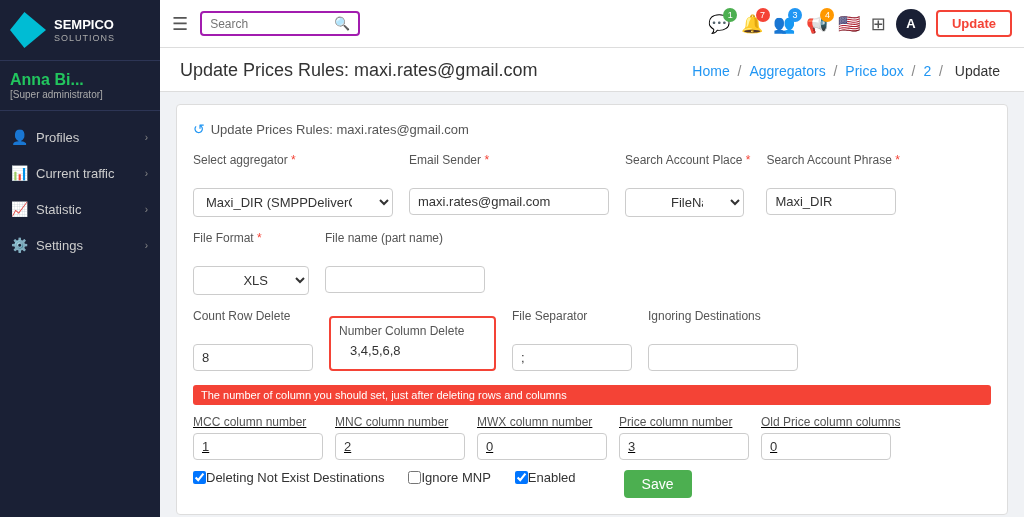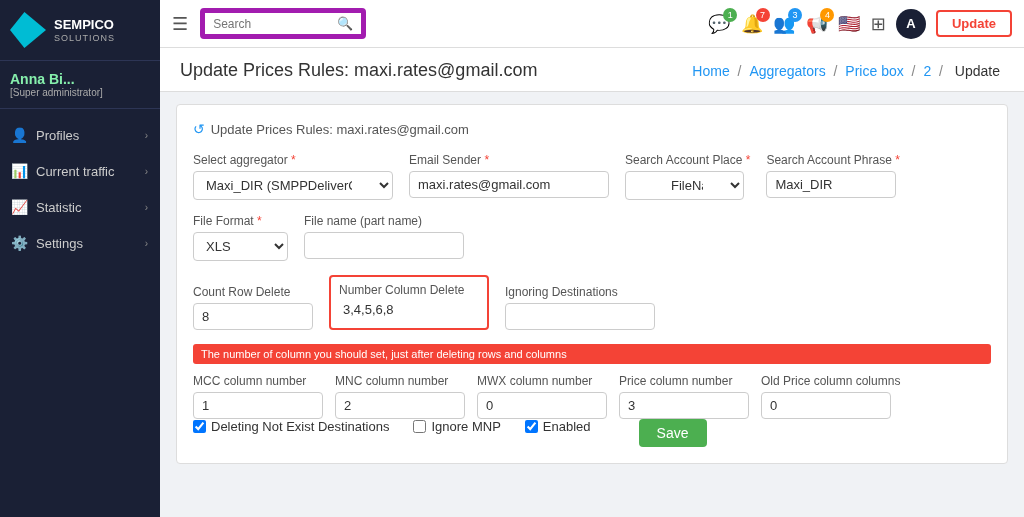--- a/index.html
+++ b/index.html
@@ -27,21 +27,21 @@
       clip-path: polygon(0 50%, 40% 0, 100% 50%, 40% 100%);
       margin-right: 8px;
       flex-shrink: 0;
     }
     .logo-text { font-size: 13px; font-weight: bold; color: #fff; line-height: 1.2; }
     .logo-sub { font-size: 9px; color: #aaa; letter-spacing: 1px; }
     .user-section {
       padding: 10px;
       border-bottom: 1px solid #2d3555;
     }
-    .user-name { font-size: 14px; font-weight: bold; color: #86efac; }
+    .user-name { font-size: 16px; font-weight: bold; color: #22c55e; }
     .user-role { font-size: 10px; color: #aaa; }
     .sidebar-nav { flex: 1; padding-top: 8px; }
     .nav-item {
       display: flex;
       align-items: center;
       justify-content: space-between;
       padding: 10px 12px;
       color: #ccc;
       cursor: pointer;
       font-size: 13px;
@@ -64,21 +64,21 @@
       display: flex;
       align-items: center;
       padding: 0 12px;
       border-bottom: 1px solid #ddd;
       gap: 8px;
     }
     .topbar-hamburger { font-size: 18px; color: #555; cursor: pointer; margin-right: 4px; }
     .search-box {
       display: flex;
       align-items: center;
-      border: 5px solid #a21caf;
+      border: 2px solid #a21caf;
       border-radius: 4px;
       padding: 3px 8px;
       gap: 4px;
       background: #fff;
     }
     .search-input {
       border: none;
       outline: none;
       font-size: 12px;
       width: 120px;
@@ -162,21 +162,21 @@
 
     .form-row {
       display: flex;
       gap: 16px;
       margin-bottom: 14px;
       flex-wrap: wrap;
     }
     .form-group {
       display: flex;
       flex-direction: column;
-      gap: 4px;
+      gap: 21px;
     }
     .form-label {
       font-size: 12px;
       color: #555;
       font-weight: 500;
     }
     .required { color: #f44336; }
     .form-input {
       border: 1px solid #ccc;
       border-radius: 4px;
@@ -194,21 +194,21 @@
       color: #333;
       background: #fff;
       outline: none;
       appearance: auto;
     }
 
     .select-aggregator { width: 200px; }
     .input-email { width: 200px; }
     .select-account-place { width: 119px; padding-left: 41px; }
     .input-account-phrase { width: 130px; }
-    .select-file-format { width: 95px; }
+    .select-file-format { width: 116px; text-align: right; }
     .input-file-name { width: 160px; }
     .select-sms { width: 100px; }
     .input-count-row { width: 120px; }
     .input-number-col { width: 140px; }
     .input-file-sep { width: 120px; }
     .input-ignoring { width: 150px; }
 
     .number-col-group {
       border: 2px solid #f44336;
       border-radius: 4px;
@@ -223,29 +223,29 @@
       color: #fff;
       font-size: 11px;
       padding: 4px 8px;
       border-radius: 3px;
       margin-bottom: 10px;
     }
 
     .col-numbers-row {
       display: flex;
       gap: 12px;
-      margin-bottom: 0;
+      margin-bottom: 10px;
       flex-wrap: wrap;
+      text-decoration: underline;
     }
     .col-number-group { display: flex; flex-direction: column; gap: 4px; }
     .col-number-input { width: 130px; }
     .checkbox-label {
       display: flex;
       align-items: center;
-      gap: 5px;
       font-size: 13px;
       color: #333;
       cursor: pointer;
     }
     .checkbox-label input[type="checkbox"] { cursor: pointer; }
     .save-btn {
       background: #4caf50;
       color: #fff;
       border: none;
       border-radius: 4px;
@@ -416,21 +416,25 @@
       </div>
 
 
       <div class="form-row" style="align-items: flex-end;">
         <div class="form-group">
           <label class="form-label">Count Row Delete</label>
           <input class="form-input input-count-row" type="text" value="8" style="">
         </div>
         <div class="number-col-group">
           <label class="form-label">Number Column Delete</label>
-          <input class="form-input input-number-col" type="text" style="border: none; outline: none; padding: 5px 4px;" value="3,4,5,6,8">
+          <input class="form-input input-number-col" type="text" style="border: none; outline: none; padding: 5px 4px; margin-left: 7px;" value="3,4,5,6,8">
+        </div>
+        <div class="form-group">
+          <label class="form-label">File Separator</label>
+          <input class="form-input input-file-sep" type="text" value=";" style="">
         </div>
         <div class="form-group">
           <label class="form-label">Ignoring Destinations</label>
           <input class="form-input input-ignoring" type="text" style="">
         </div>
       </div>
 
       <div class="error-msg">The number of column you should set, just after deleting rows and columns</div>
 
       <div class="col-numbers-row">

